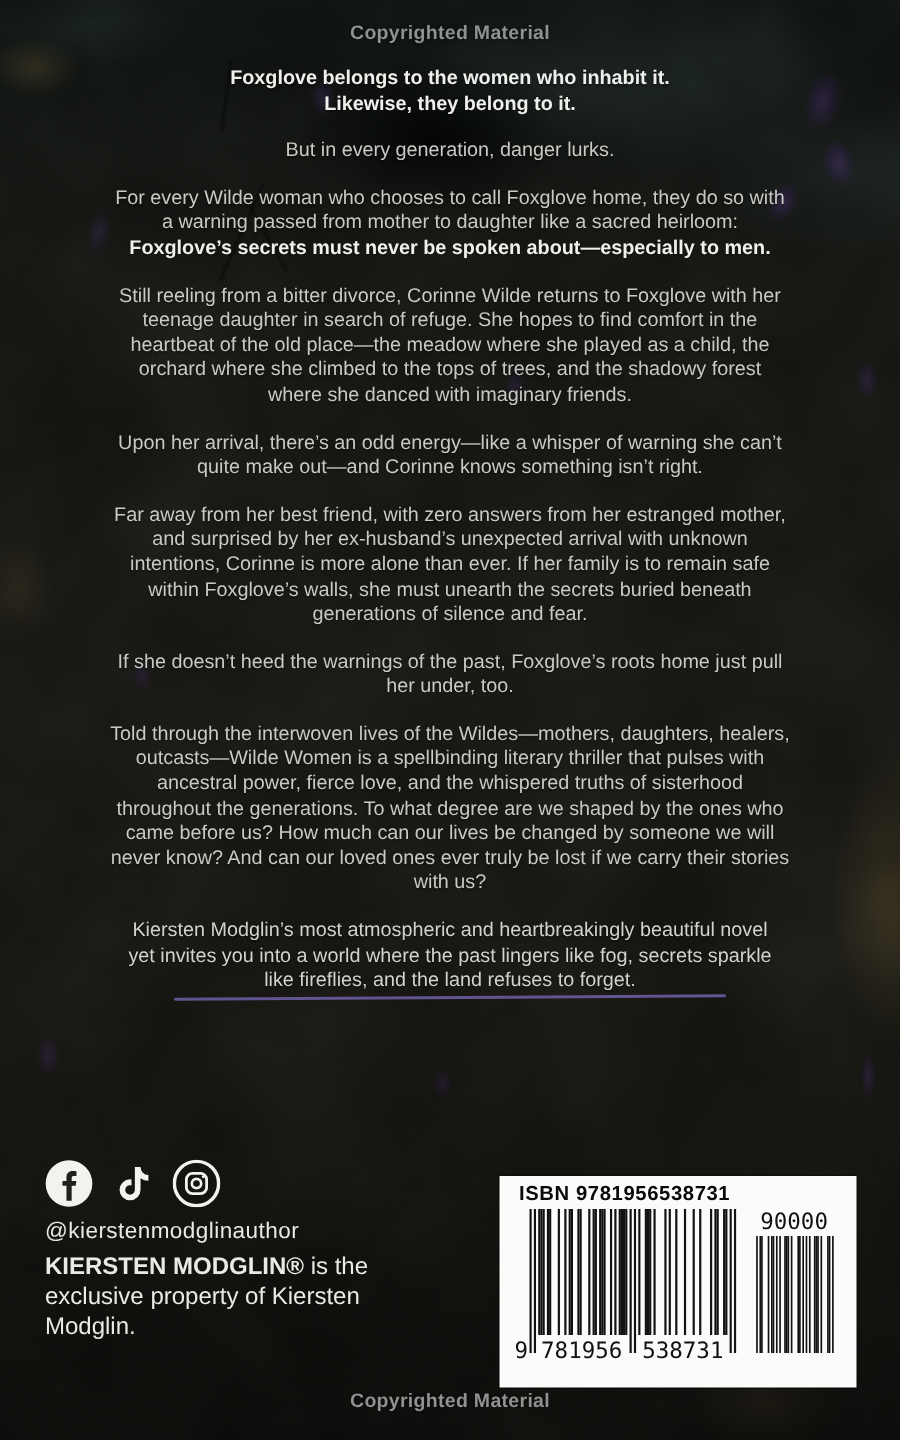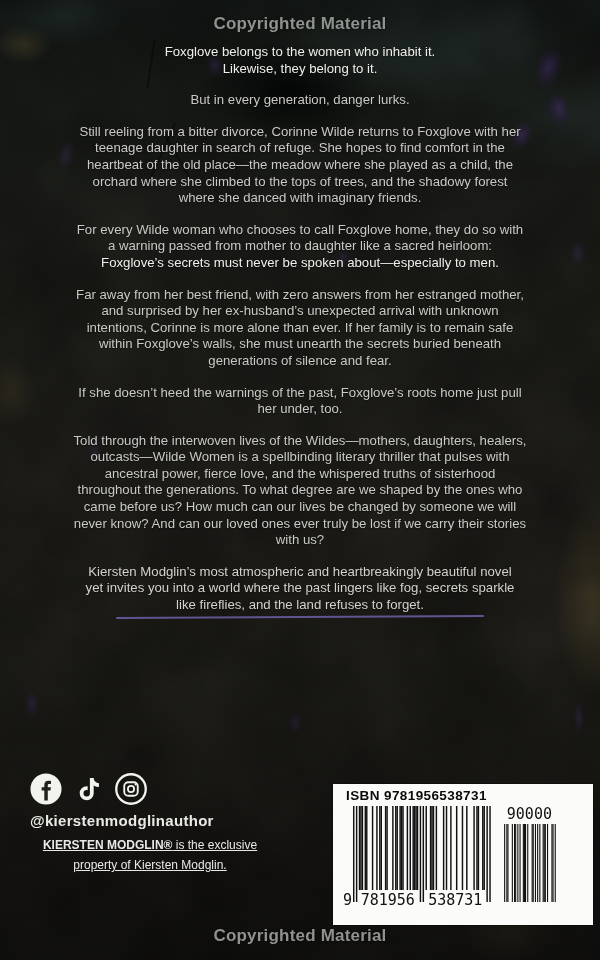--- a/index.html
+++ b/index.html
@@ -14,40 +14,40 @@
       radial-gradient(34px 55px at 2% 392px, rgba(112,100,60,.35), rgba(112,100,60,0) 70%),
       radial-gradient(55px 135px at 99% 598px, rgba(140,122,72,.5), rgba(140,122,72,0) 72%),
       radial-gradient(70px 45px at 85% 935px, rgba(96,84,56,.3), rgba(96,84,56,0) 70%),
       linear-gradient(180deg,#1f2622 0%,#262a24 12%,#2b2b25 30%,#2f2d27 52%,#2b2a23 72%,#211f1b 90%,#1a1916 100%);}
   .noise{position:absolute;inset:0;pointer-events:none;}
   .flower{position:absolute;filter:blur(1px);pointer-events:none;
     background:radial-gradient(closest-side, rgba(94,72,134,.85), rgba(72,52,108,.5) 60%, rgba(72,52,108,0));
     border-radius:55% 42% 58% 45%;}
   .branch{position:absolute;background:rgba(10,12,10,.55);filter:blur(.6px);pointer-events:none;}
   .notice{position:absolute;left:0;width:100%;text-align:center;
-    color:#8f938f;font-size:17px;font-weight:700;letter-spacing:.2px;
+    color:#8f938f;font-size:13px;font-weight:700;letter-spacing:.2px;
     text-shadow:0 0 2px rgba(0,0,0,.6);}
   .notice.top{top:14px;}
   .notice.bottom{top:926px;}
   .blurb{position:absolute;left:28px;right:28px;top:44px;text-align:center;
     color:#c9c9c5;font-size:13.2px;line-height:16.6px;white-space:pre-line;
     text-shadow:0 1px 1px rgba(0,0,0,.35);}
   .blurb p{margin:0 0 15px 0;}
-  .blurb .bold{font-weight:400;color:#efefec;}
+  .blurb .bold{font-weight:700;color:#efefec;}
   .blurb .quote{color:#d3d2ce;position:relative;}
   .blurb .quote::after{content:"";position:absolute;left:50%;bottom:-4px;width:368px;height:2px;
     background:var(--underline,#6a5b9f);border-radius:2px;opacity:.9;
     transform:translateX(-50%) rotate(-.35deg);}
   .footer-left{position:absolute;left:30px;top:772px;width:270px;color:#e9e9e5;}
   .social-row{display:flex;align-items:center;gap:14px;height:34px;}
-  .handle{margin-top:6px;font-size:15px;font-weight:700;letter-spacing:.3px;}
-  .property{margin-top:6px;font-size:12px;line-height:20px;width:240px;text-align:center;text-decoration:underline;}
+  .handle{margin-top:6px;font-size:15px;font-weight:400;letter-spacing:.3px;}
+  .property{margin-top:6px;font-size:16px;line-height:20px;width:240px;text-align:left;}
   .property .bold{font-weight:700;}
   .barcode-box{position:absolute;left:333px;top:784px;width:238px;height:141px;
-    background:#fbfbf9;color:#0a0a0a;box-shadow:0 0 0 1px rgba(0,0,0,.25);padding-left:22px;}
+    background:#fbfbf9;color:#0a0a0a;box-shadow:0 0 0 1px rgba(0,0,0,.25);}
   .isbn-label{position:absolute;left:13px;top:4px;font-size:13.5px;font-weight:600;letter-spacing:.4px;
     font-family:"Liberation Sans",sans-serif;}
   .barcode-svg{position:absolute;left:10px;top:22px;}
 </style>
 </head>
 <body>
 
 <div class="cover">
 
   <div class="flower" style="left:536px;top:46px;width:26px;height:42px;transform:rotate(18deg);"></div>
@@ -74,27 +74,28 @@
         <feTurbulence type="fractalNoise" baseFrequency="0.8" numOctaves="2" seed="3"></feTurbulence>
       <feColorMatrix type="matrix" values="0 0 0 0 0  0 0 0 0 0  0 0 0 0 0  .35 .35 .35 0 0"></feColorMatrix>
       </filter>
     <rect width="600" height="960" filter="url(#mottle)" opacity="0.45"></rect>
     <rect width="600" height="960" filter="url(#grain)" opacity="0.22"></rect>
   </svg>
 
   <div class="notice top">Copyrighted Material</div>
 
   <div class="blurb" id="blurb" style="--underline: #6a5b9f;"><p class="bold"><span>Foxglove belongs to the women who inhabit it.
-Likewise, they belong to it.</span></p><p><span>But in every generation, danger lurks.</span></p><p><span>Still reeling from a bitter divorce, Corinne Wilde returns to Foxglove with her
+Likewise, they belong to it.</span></p><p><span>But in every generation, danger lurks.</span></p><p><span>For every Wilde woman who chooses to call Foxglove home, they do so with
+a warning passed from mother to daughter like a sacred heirloom:
+</span><span class="bold">Foxglove’s secrets must never be spoken about—especially to men.</span></p><p><span>Still reeling from a bitter divorce, Corinne Wilde returns to Foxglove with her
 teenage daughter in search of refuge. She hopes to find comfort in the
 heartbeat of the old place—the meadow where she played as a child, the
 orchard where she climbed to the tops of trees, and the shadowy forest
-where she danced with imaginary friends.</span></p><p><span>For every Wilde woman who chooses to call Foxglove home, they do so with
-a warning passed from mother to daughter like a sacred heirloom:
-</span><span class="bold">Foxglove’s secrets must never be spoken about—especially to men.</span></p><p><span>Far away from her best friend, with zero answers from her estranged mother,
+where she danced with imaginary friends.</span></p><p><span>Upon her arrival, there’s an odd energy—like a whisper of warning she can’t
+quite make out—and Corinne knows something isn’t right.</span></p><p><span>Far away from her best friend, with zero answers from her estranged mother,
 and surprised by her ex-husband’s unexpected arrival with unknown
 intentions, Corinne is more alone than ever. If her family is to remain safe
 within Foxglove’s walls, she must unearth the secrets buried beneath
 generations of silence and fear.</span></p><p><span>If she doesn’t heed the warnings of the past, Foxglove’s roots home just pull
 her under, too.</span></p><p><span>Told through the interwoven lives of the Wildes—mothers, daughters, healers,
 outcasts—Wilde Women is a spellbinding literary thriller that pulses with
 ancestral power, fierce love, and the whispered truths of sisterhood
 throughout the generations. To what degree are we shaped by the ones who
 came before us? How much can our lives be changed by someone we will
 never know? And can our loved ones ever truly be lost if we carry their stories

